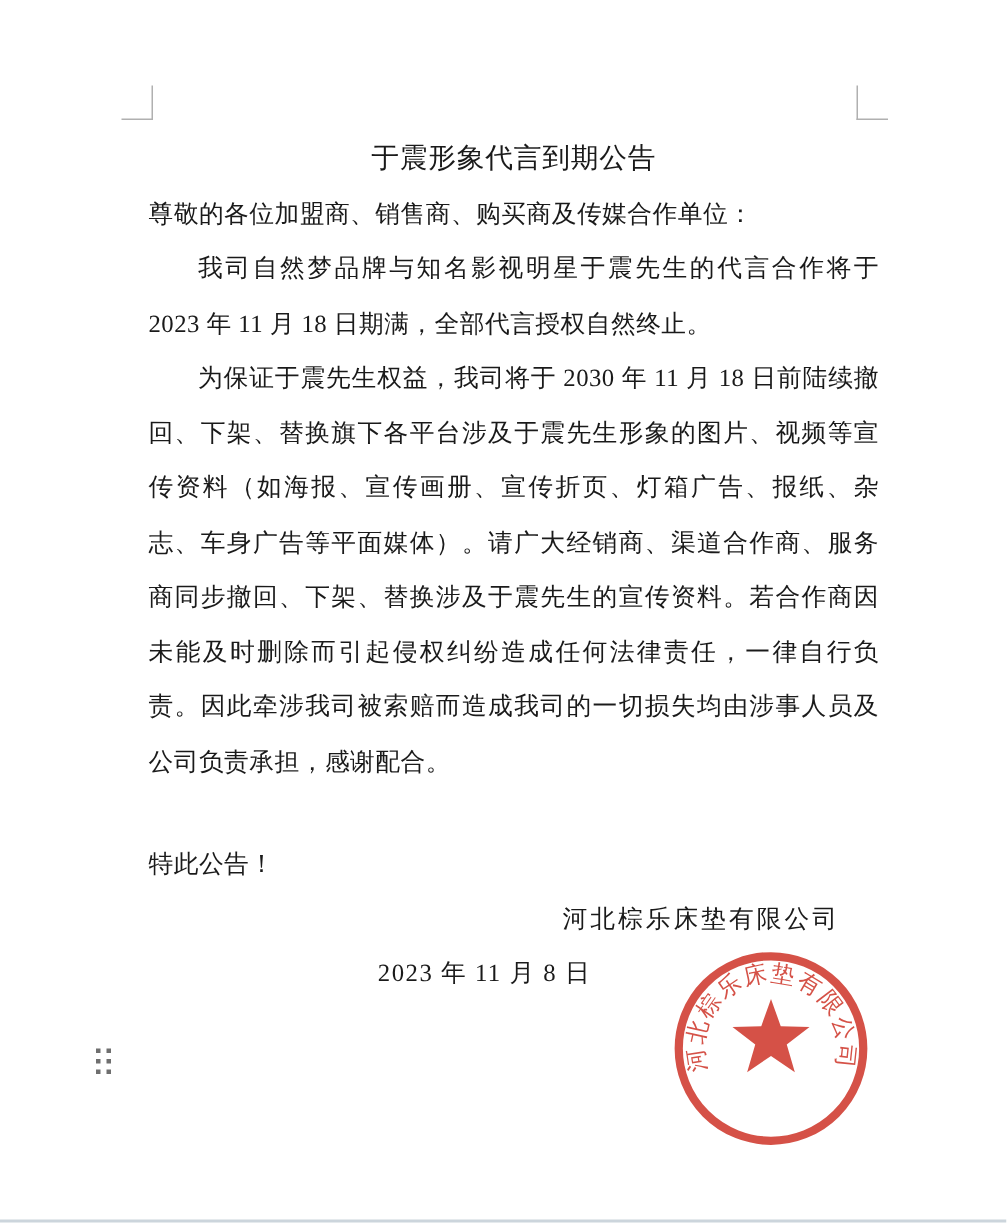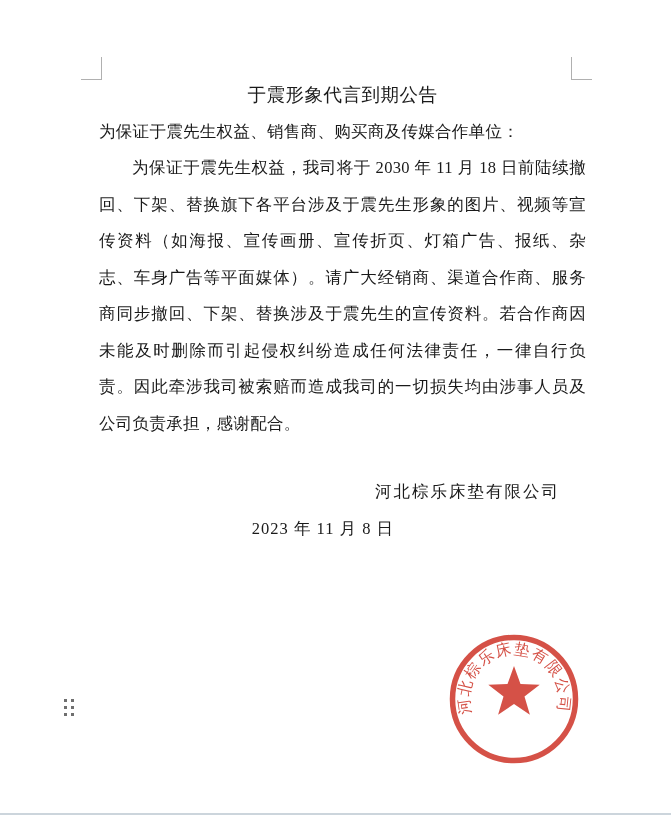--- a/index.html
+++ b/index.html
@@ -3,21 +3,21 @@
 <meta charset="utf-8">
 <style>
   html,body{margin:0;padding:0;}
   body{
     width:671px;height:818px;position:relative;background:#ffffff;overflow:hidden;
     font-family:"Liberation Serif","DejaVu Serif",serif;
     color:#1a1a1a;
   }
   
   .doc{
-    position:absolute;left:99px;top:77px;width:487px;
+    position:absolute;left:99px;top:88px;width:487px;
     font-size:16.5px;line-height:36.5px;letter-spacing:0.3px;font-family:Liberation Serif, serif;
   }
   .doc-title{
     text-align:center;font-size:18.5px;letter-spacing:0.5px;margin:0;font-weight:normal;
   }
   .doc p{margin:0;}
   .salutation{text-align:left;}
   .body-para{text-align:justify;text-indent:2em;}
   .spacer{height:32px;}
   .closing{text-align:left;}
@@ -39,23 +39,25 @@
   .page-edge{position:absolute;left:0;top:813px;width:671px;height:2px;background:#ccd5dc;}
 </style>
 </head>
 <body>
 
 <div class="mark mark-tl"></div>
 <div class="mark mark-tr"></div>
 
 <div class="doc">
   <h1 class="doc-title">于震形象代言到期公告</h1>
-  <p class="salutation">为保证于震先生权益、销售商、购买商及传媒合作单位：</p>
+  <p class="salutation">尊敬的各位加盟商、销售商、购买商及传媒合作单位：</p>
+  <p class="body-para">我司自然梦品牌与知名影视明星于震先生的代言合作将于 2023 年 11 月 18 日期满，全部代言授权自然终止。</p>
   <p class="body-para">为保证于震先生权益，我司将于 2030 年 11 月 18 日前陆续撤回、下架、替换旗下各平台涉及于震先生形象的图片、视频等宣传资料（如海报、宣传画册、宣传折页、灯箱广告、报纸、杂志、车身广告等平面媒体）。请广大经销商、渠道合作商、服务商同步撤回、下架、替换涉及于震先生的宣传资料。若合作商因未能及时删除而引起侵权纠纷造成任何法律责任，一律自行负责。因此牵涉我司被索赔而造成我司的一切损失均由涉事人员及公司负责承担，感谢配合。</p>
   <div class="spacer"></div>
+  <p class="closing">特此公告！</p>
   <p class="sig-company">河北棕乐床垫有限公司</p>
   <p class="sig-date">2023 年 11 月 8 日</p>
 </div>
 
 <svg class="seal" viewBox="0 0 140 140">
   <circle cx="70" cy="70" r="61.5" fill="none" stroke="#cf392d" stroke-width="5.5"></circle>
   <polygon fill="#cf392d" points="70,37 76.5,55.1 95.7,55.7 80.5,67.4 85.9,85.8 70,75 54.1,85.8 59.5,67.4 44.3,55.7 63.5,55.1"></polygon>
   <defs>
     <path id="sealArc" d="M 27.7 85.4 A 45 45 0 1 1 112.3 85.4" fill="none"></path>
   </defs>

